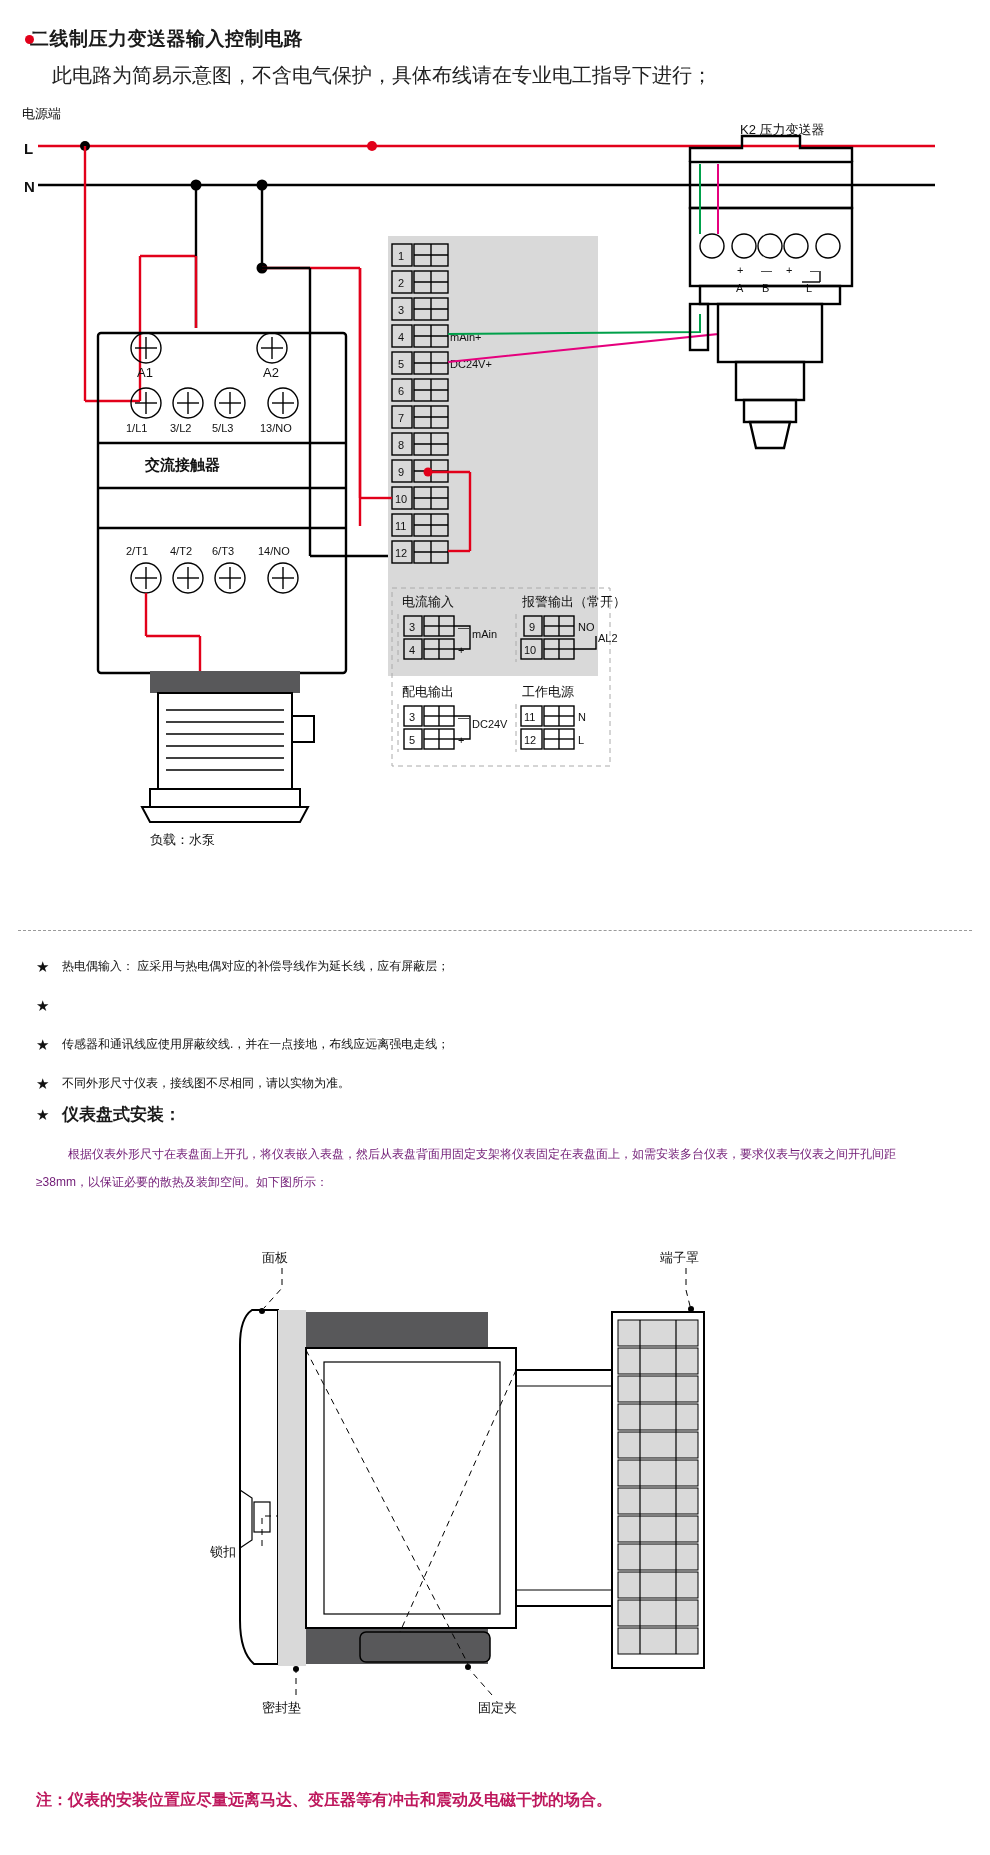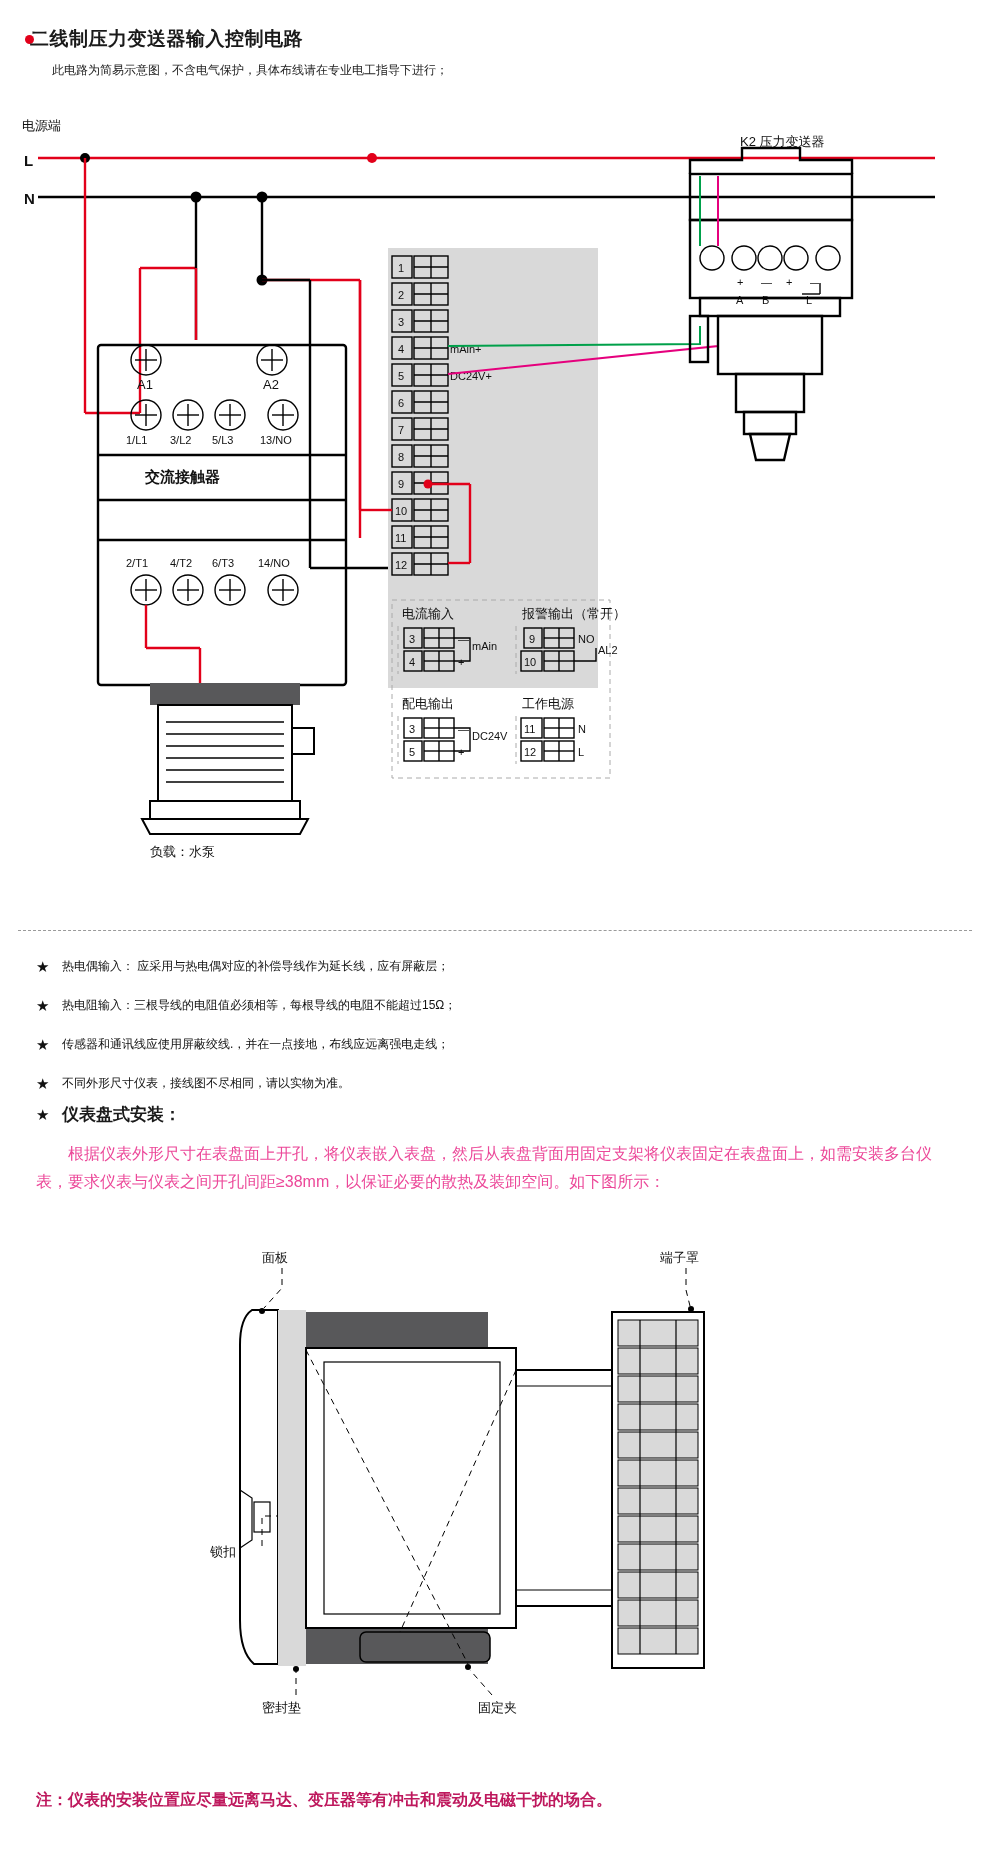--- a/index.html
+++ b/index.html
@@ -15,45 +15,45 @@
   
   .sec-title{
     position:absolute;left:30px;top:26px;
     font-size:19px;font-weight:bold;color:#1a1a1a;letter-spacing:.5px;text-align:center;
   }
   .bullet-dot{
     position:absolute;left:25px;top:35px;width:9px;height:9px;border-radius:50%;
     background:#e2001a;
   }
   .sec-sub{
-    position:absolute;left:52px;top:62px;font-size:12px;color:#222;
+    position:absolute;left:52px;top:62px;font-size:20px;color:#222;
   }
 
   
-  .circuit{position:absolute;left:0;top:108px;width:990px;height:820px;}
+  .circuit{position:absolute;left:0;top:96px;width:990px;height:820px;}
 
   
   .divider{
     position:absolute;left:18px;top:930px;width:954px;height:0;
     border-top:1px dashed #9a9a9a;
   }
 
   
   .notes{position:absolute;left:36px;top:955px;width:930px;}
   .note{display:flex;align-items:flex-start;margin-bottom:16px;}
   .star{width:26px;flex:0 0 26px;font-size:15px;color:#111;line-height:23px;}
   .note-txt{font-size:12px;line-height:23px;color:#111;}
 
   .inst-head{position:absolute;left:36px;top:1103px;display:flex;align-items:center;}
   .inst-head .star{font-size:15px;}
   .inst-head .t{font-size:17px;font-weight:bold;}
 
   .inst-para{
     position:absolute;left:36px;top:1140px;width:906px;
-    font-size:16px;line-height:28px;color:#ec4899;text-indent:32px;
+    font-size:12px;line-height:28px;color:#701a75;text-indent:32px;
   }
 
   
   .panel{position:absolute;left:0;top:1240px;width:990px;height:490px;}
 
   .foot{
     position:absolute;left:36px;top:1790px;width:920px;
     font-size:16px;font-weight:bold;color:#be185d;
   }
   svg{display:block;}
@@ -382,21 +382,20 @@
 
   <div class="divider"></div>
 
   <div class="notes">
     <div class="note">
       <span class="star">★</span>
       <span class="note-txt">热电偶输入：  应采用与热电偶对应的补偿导线作为延长线，应有屏蔽层；</span>
     </div>
     <div class="note">
       <span class="star">★</span>
-      <span class="note-txt">热电阻输入：三根导线的电阻值必须相等，每根导线的电阻不能超过15Ω；</span>
     </div>
     <div class="note">
       <span class="star">★</span>
       <span class="note-txt">传感器和通讯线应使用屏蔽绞线.，并在一点接地，布线应远离强电走线；</span>
     </div>
     <div class="note">
       <span class="star">★</span>
       <span class="note-txt">不同外形尺寸仪表，接线图不尽相同，请以实物为准。</span>
     </div>
   </div>

